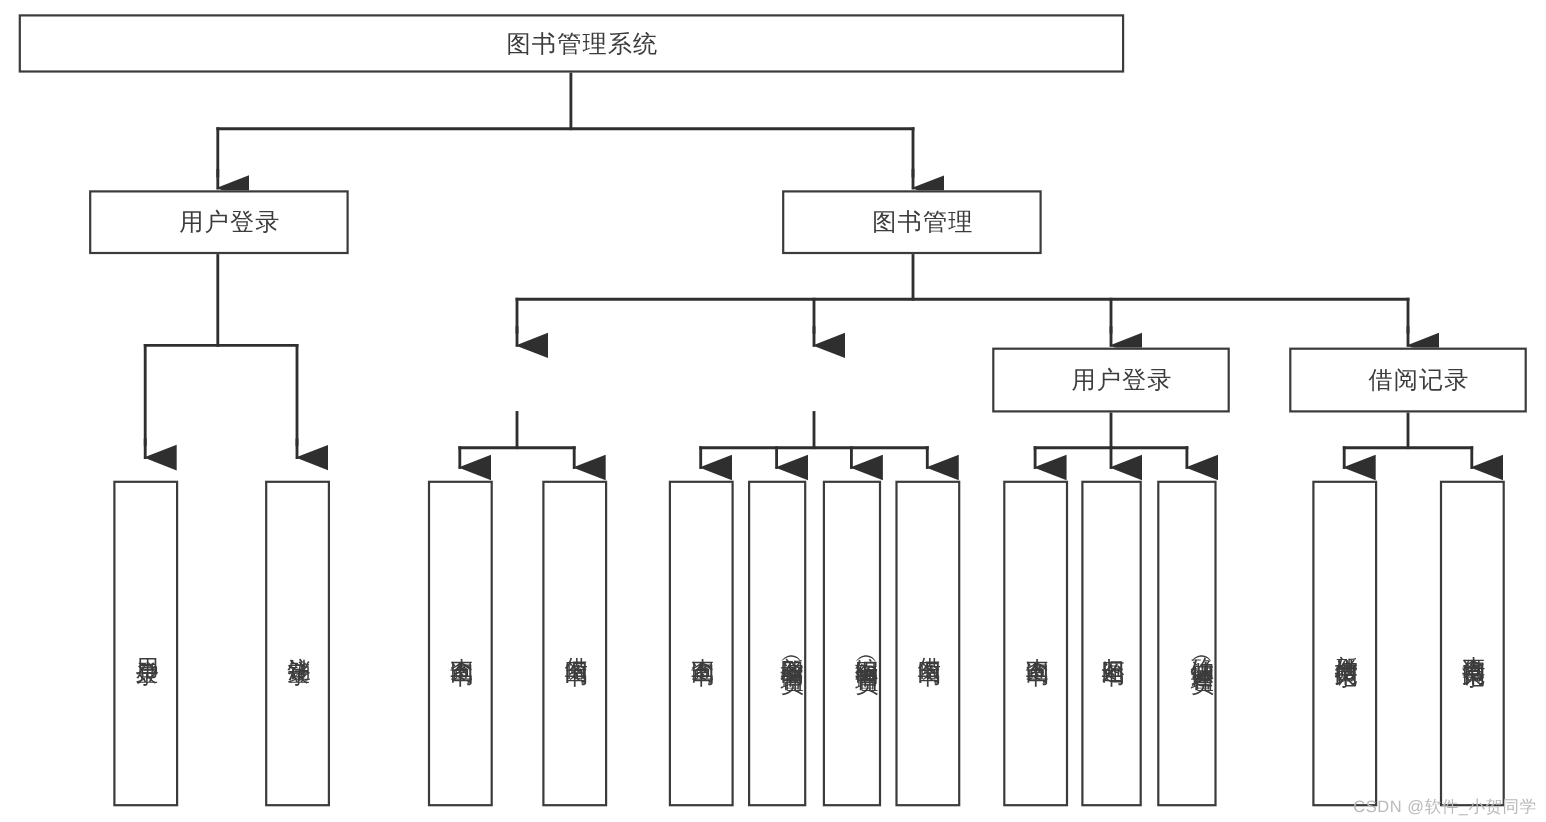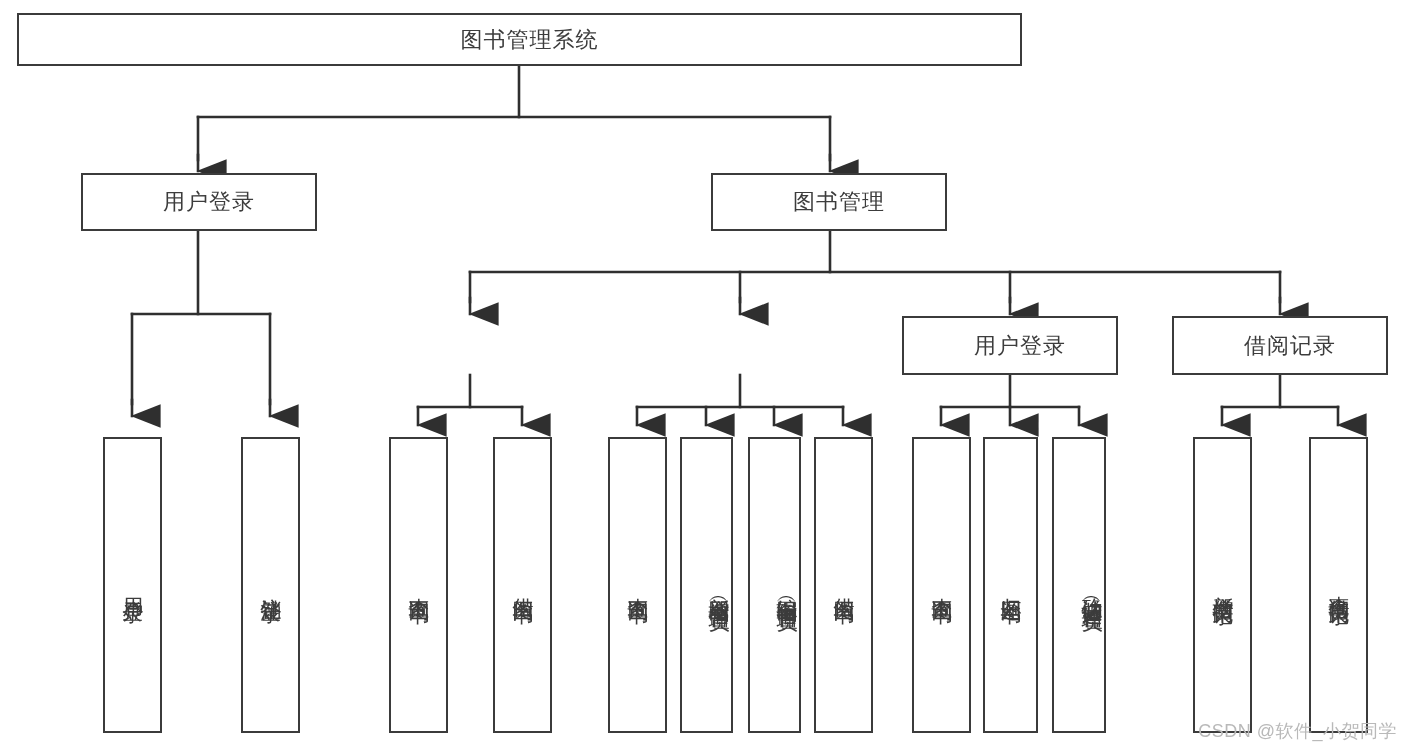--- a/index.html
+++ b/index.html
@@ -53,21 +53,21 @@
     text-align: left;
   }
   .node-v.centerv {
     align-items: center;
     padding-top: 0;
   }
   .watermark {
     position: absolute;
     right: 8px;
     bottom: 4px;
-    font-size: 18px;
+    font-size: 15px;
     color: #b9b9b9;
     white-space: nowrap;
     letter-spacing: 0.5px;
   }
 </style>
 </head>
 <body>
 
 <div id="canvas">
 

